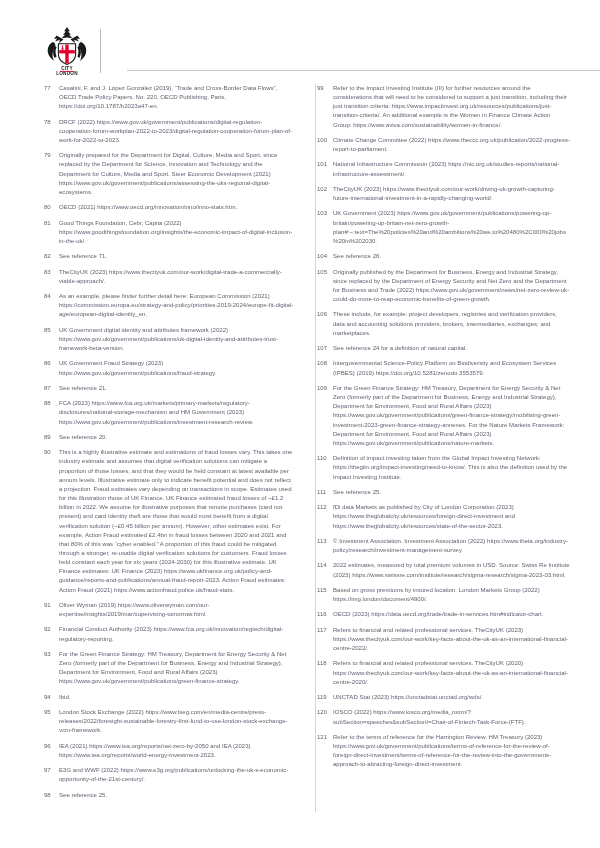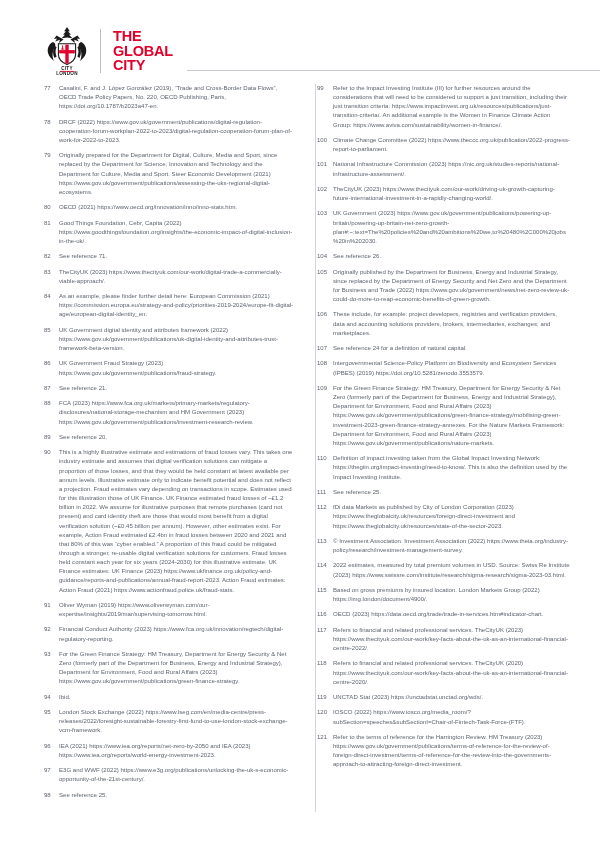--- a/index.html
+++ b/index.html
@@ -141,25 +141,20 @@
         <rect x="17.0" y="22.6" width="3.2" height="0.9" fill="#e4002b"></rect>
 
         <text x="23" y="44.0" font-family="'Liberation Sans', sans-serif" font-size="4.6" font-weight="bold" fill="#1a1a1a" text-anchor="middle" letter-spacing="0.3">CITY</text>
         <text x="23" y="49.0" font-family="'Liberation Sans', sans-serif" font-size="4.6" font-weight="bold" fill="#1a1a1a" text-anchor="middle" letter-spacing="0.3">LONDON</text>
         <path d="M16 45.4 H30" stroke="#e4002b" stroke-width="0.8"></path>
       </svg>
     </div>
 
     <div class="logo-divider"></div>
 
-    <div class="wordmark">
-      <div>THE</div>
-      <div>GLOBAL</div>
-      <div>CITY</div>
-    </div>
   </div>
 
   <div class="rule"></div>
 </div>
 
 <div class="columns">
 
   <div class="col left" id="col-left">
       <div class="note">
         <div class="num">77</div>

